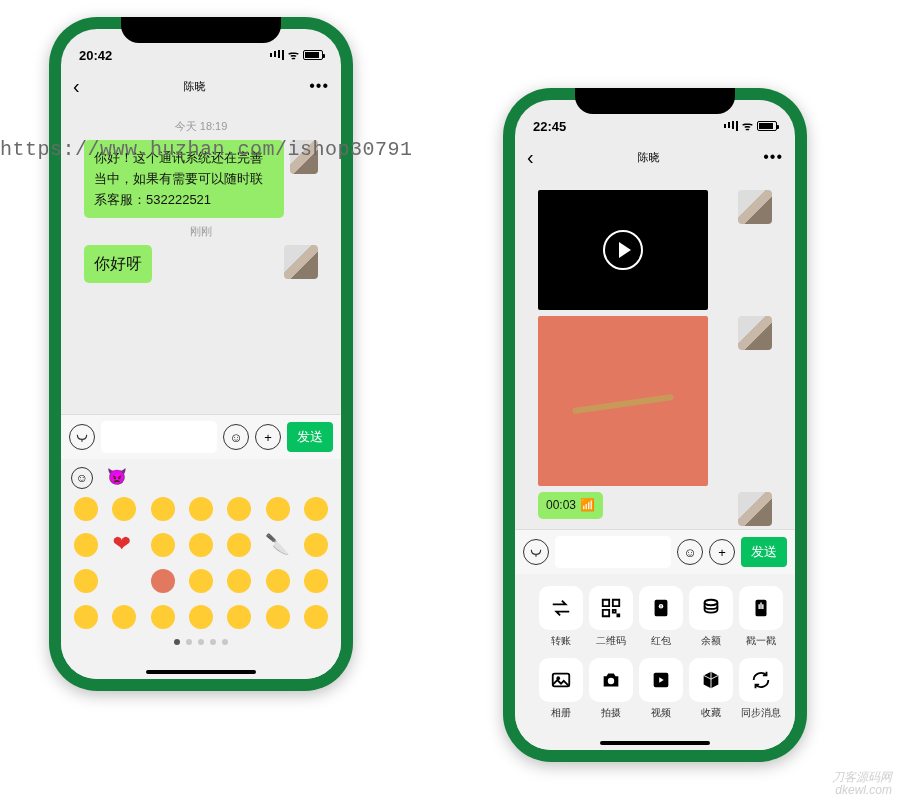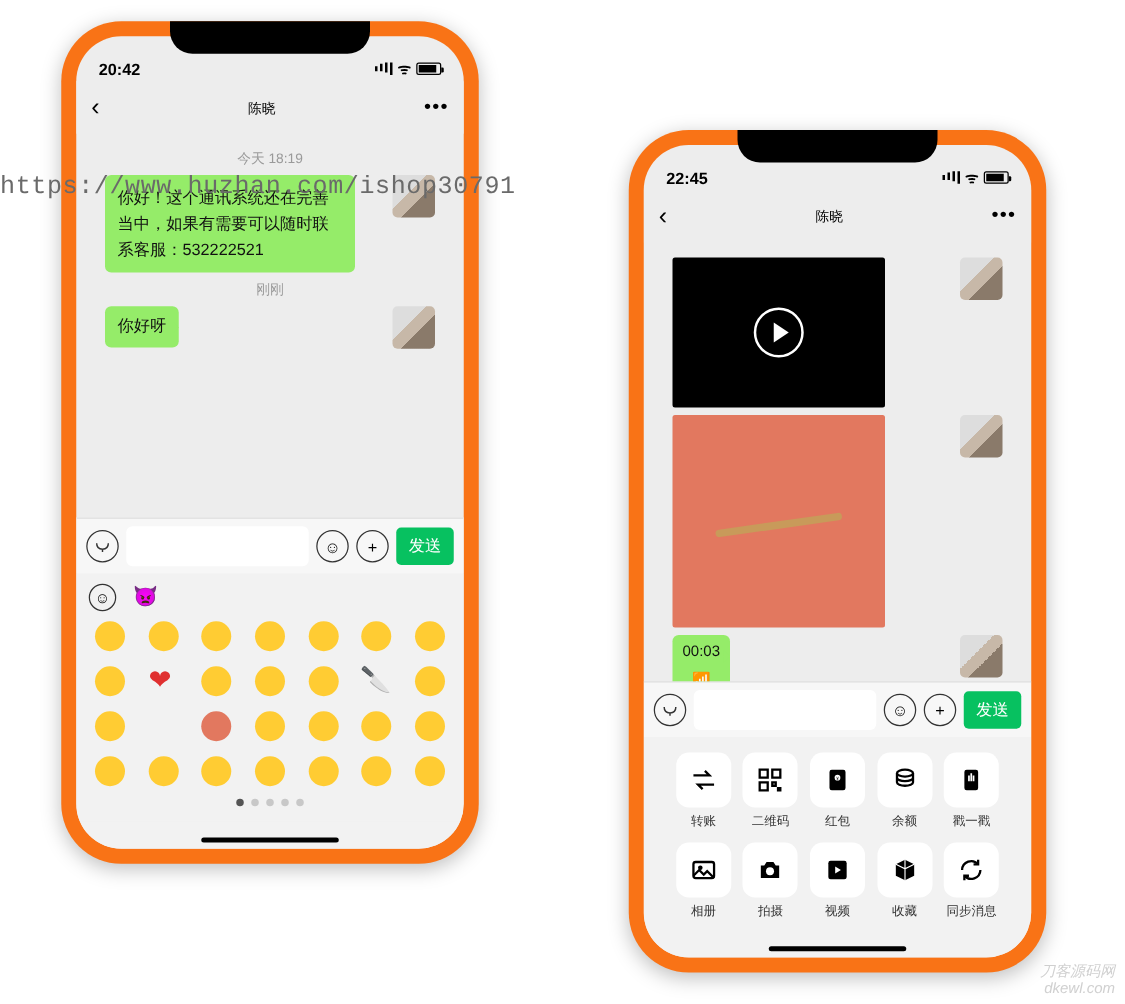--- a/index.html
+++ b/index.html
@@ -15,27 +15,27 @@
     letter-spacing: .5px; z-index: 100;
   }
   .watermark-corner {
     position: absolute; right: 8px; bottom: 6px;
     font-size: 12px; color: #d0d0d0; text-align: right; font-style: italic;
     line-height: 1.1;
   }
   
   .phone {
     position: absolute;
-    width: 334px;
-    background: #f97316; border-radius: 48px;
+    width: 304px;
+    background: #15803d; border-radius: 48px;
     padding: 12px;
     box-shadow: 0 4px 16px rgba(0,0,0,.25);
   }
   .phone-left { left: 49px; top: 17px; height: 674px; }
-  .phone-right { left: 503px; top: 104px; height: 674px; }
+  .phone-right { left: 503px; top: 88px; height: 674px; }
   .notch {
     position: absolute; top: 0; left: 50%; transform: translateX(-50%);
     width: 160px; height: 26px; background: #000;
     border-bottom-left-radius: 18px; border-bottom-right-radius: 18px;
     z-index: 10;
   }
   .screen {
     width: 100%; height: 100%;
     background: #ededed;
     border-radius: 36px; overflow: hidden;
@@ -75,22 +75,22 @@
     background: linear-gradient(135deg,#ddd 40%,#c7b8a8 40% 60%,#8a7a6a 60%);
   }
   .bubble {
     max-width: 200px; background: #95ec69; padding: 8px 10px; border-radius: 5px;
     font-size: 13px; line-height: 1.6; position: relative; color: #111;
   }
   .bubble::after {
     content: ""; position: absolute; right: -5px; top: 12px;
     border: 5px solid transparent; border-left-color: #95ec69;
   }
-  .bubble.small { padding: 6px 10px; font-size: 13px; }
-  .bubble.audio { padding: 4px 8px; font-size: 12px; display: flex; align-items: center; gap: 4px; flex-direction: column; }
+  .bubble.small { padding: 6px 10px; font-size: 16px; }
+  .bubble.audio { padding: 4px 8px; font-size: 12px; display: flex; align-items: center; gap: 4px; }
   
   .video-tile {
     width: 170px; height: 120px; background: #000; border-radius: 2px;
     display: flex; align-items: center; justify-content: center;
   }
   .play-circle {
     width: 40px; height: 40px; border: 2px solid #fff; border-radius: 50%;
     display: flex; align-items: center; justify-content: center;
   }
   .play-triangle {

